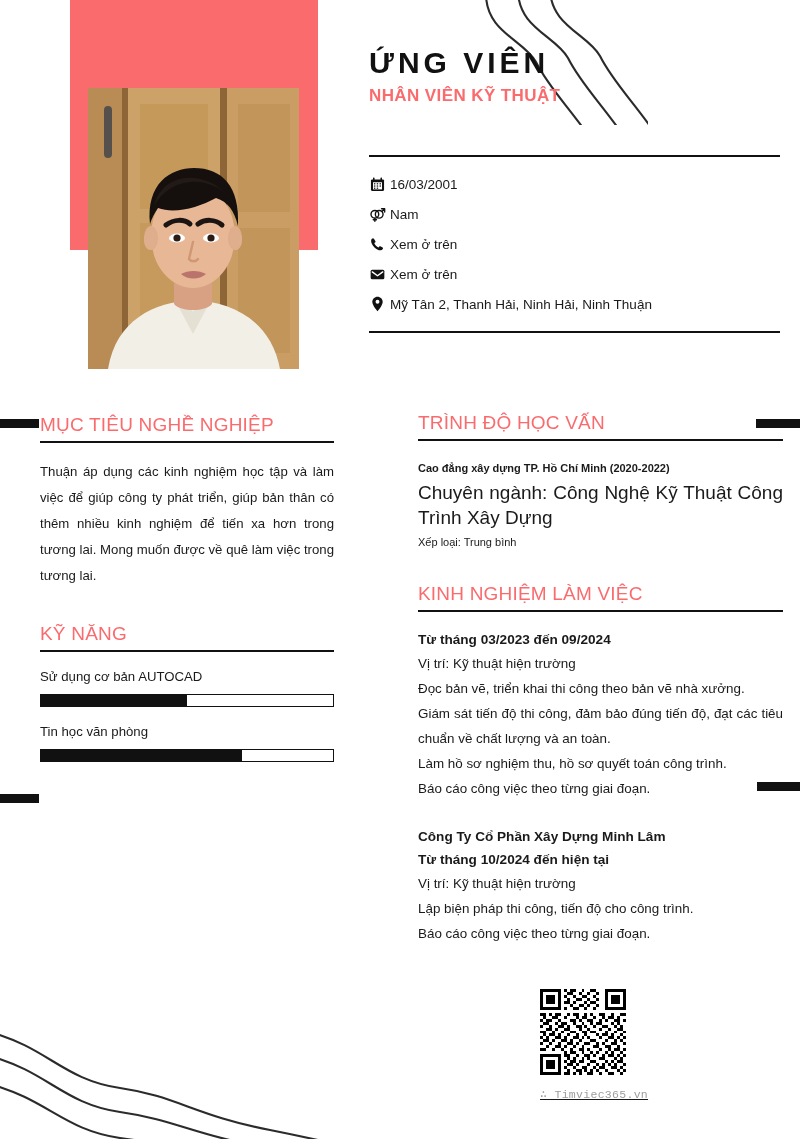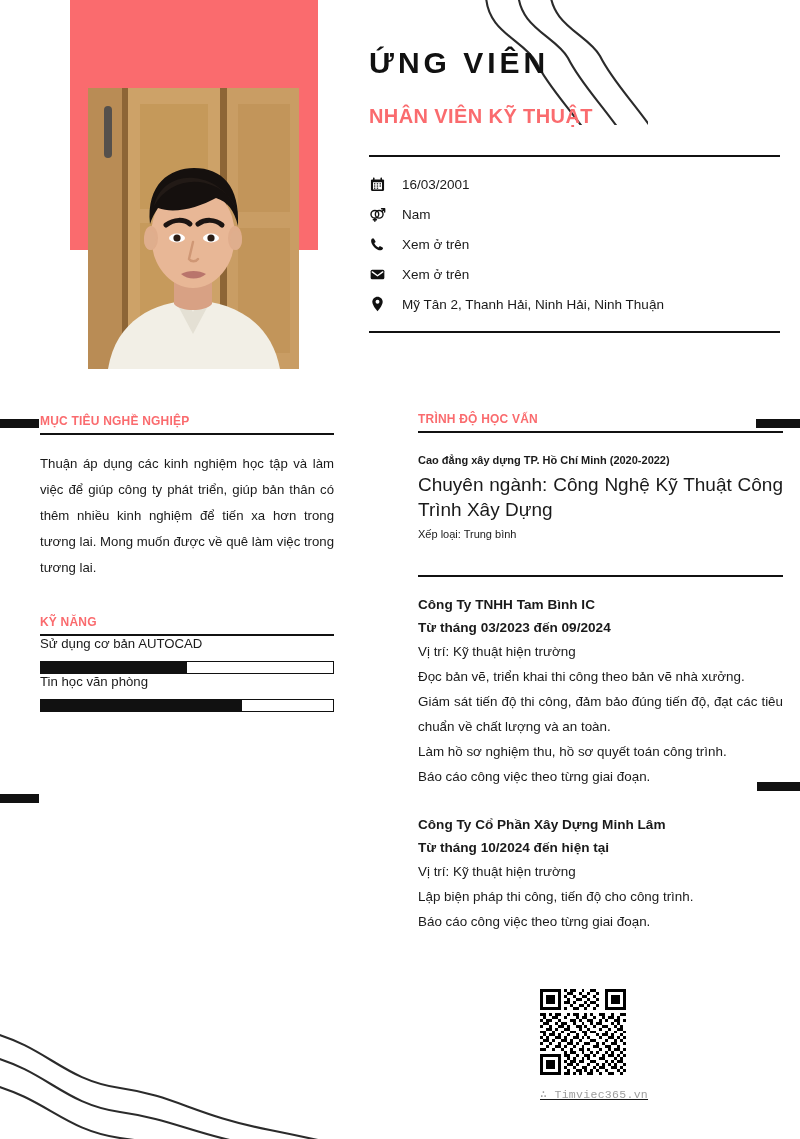--- a/index.html
+++ b/index.html
@@ -23,41 +23,41 @@
   .tick-r2 { left:757px; top:782px; width:43px; }
 
   
   .photo-bg { position:absolute; left:70px; top:0; width:248px; height:250px; background:var(--coral); }
   .photo-frame { position:absolute; left:88px; top:88px; width:211px; height:281px; overflow:hidden; background:#c49a62; }
   .photo-frame svg { display:block; width:100%; height:100%; }
 
   
   .header { position:absolute; left:369px; top:46px; width:410px; }
   .name { font-size:30px; font-weight:bold; letter-spacing:4px; color:#111; line-height:1.15; }
-  .role { font-size:20px; font-weight:bold; letter-spacing:.4px; color:var(--coral); margin-top:24px; }
+  .role { font-size:17px; font-weight:bold; letter-spacing:.4px; color:var(--coral); margin-top:5px; }
 
   
   .contact { position:absolute; left:369px; top:155px; width:411px; }
   .hr-top { border-top:2px solid #111; }
   .hr-bot { border-top:2px solid #111; margin-top:10px; }
-  .c-row { display:flex; align-items:center; gap:16px; height:30px; }
+  .c-row { display:flex; align-items:center; gap:4px; height:30px; }
   .c-ico { width:17px; display:flex; justify-content:center; align-items:center; flex:0 0 17px; }
   .c-txt { font-size:13.5px; color:#1a1a1a; }
   .contact-list { padding:12px 0 2px 0; }
 
   
-  .sec-title { font-size:12px; font-weight:bold; color:var(--coral); letter-spacing:.2px; }
+  .sec-title { font-size:19px; font-weight:normal; color:var(--coral); letter-spacing:.2px; }
   .sec-rule { border-top:2px solid #111; margin-top:5px; }
 
   
   .col-left { position:absolute; left:40px; top:414px; width:294px; }
   .objective { font-size:13.2px; line-height:26px; text-align:justify; margin-top:16px; color:#1a1a1a; }
 
   .skills-head { margin-top:34px; }
-  .skill { }
+  .skill { margin-top:17px; }
   .skill-name { font-size:13.2px; color:#1a1a1a; }
   .bar { margin-top:10px; height:13px; border:1px solid #111; background:#fff; }
   .bar-fill { height:100%; background:#111; }
 
   
   .col-right { position:absolute; left:418px; top:412px; width:365px; }
   .edu { margin-top:15px; }
   .edu-school { font-size:11px; font-weight:bold; line-height:24px; }
   .edu-major { font-size:19px; line-height:25px; text-align:justify; }
   .edu-rank { font-size:11px; line-height:25px; }
@@ -250,24 +250,24 @@
       <div class="sec-title">TRÌNH ĐỘ HỌC VẤN</div>
       <div class="sec-rule"></div>
       <div class="edu">
         <div class="edu-school">Cao đẳng xây dựng TP. Hồ Chí Minh (2020-2022)</div>
         <div class="edu-major">Chuyên ngành: Công Nghệ Kỹ Thuật Công Trình Xây Dựng</div>
         <div class="edu-rank">Xếp loại: Trung bình</div>
       </div>
     </div>
 
     <div class="exp-head">
+      <div class="sec-title">KINH NGHIỆM LÀM VIỆC</div>
       <div class="sec-rule"></div>
 
       <div class="job">
-        <div class="job-co">Công Ty TNHH Tam Bình IC</div>
         <div class="job-dates">Từ tháng 03/2023 đến 09/2024</div>
         <div class="job-line">Vị trí: Kỹ thuật hiện trường</div>
         <div class="job-line">Đọc bản vẽ, triển khai thi công theo bản vẽ nhà xưởng.</div>
         <div class="job-line">Giám sát tiến độ thi công, đảm bảo đúng tiến độ, đạt các tiêu chuẩn về chất lượng và an toàn.</div>
         <div class="job-line">Làm hồ sơ nghiệm thu, hồ sơ quyết toán công trình.</div>
         <div class="job-line">Báo cáo công việc theo từng giai đoạn.</div>
       </div>
 
       <div class="job">
         <div class="job-co">Công Ty Cổ Phần Xây Dựng Minh Lâm</div>

